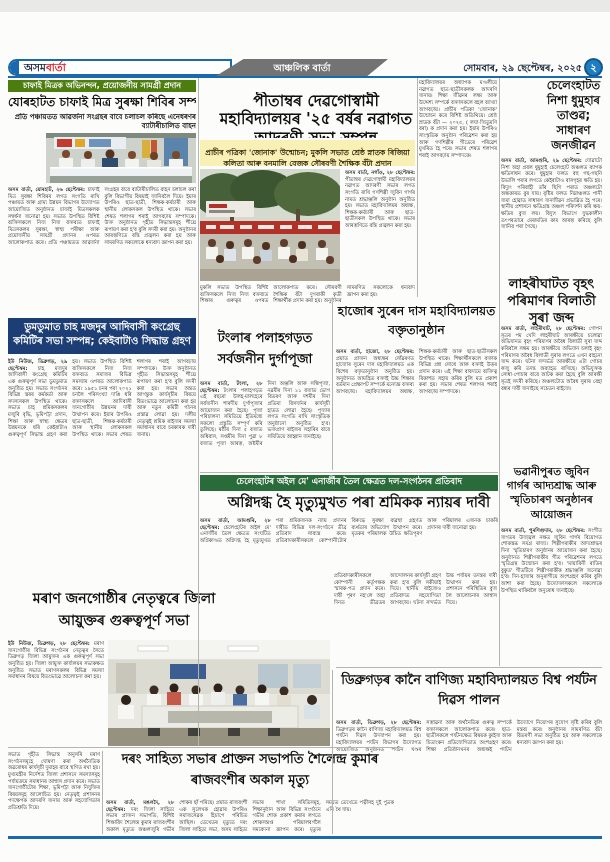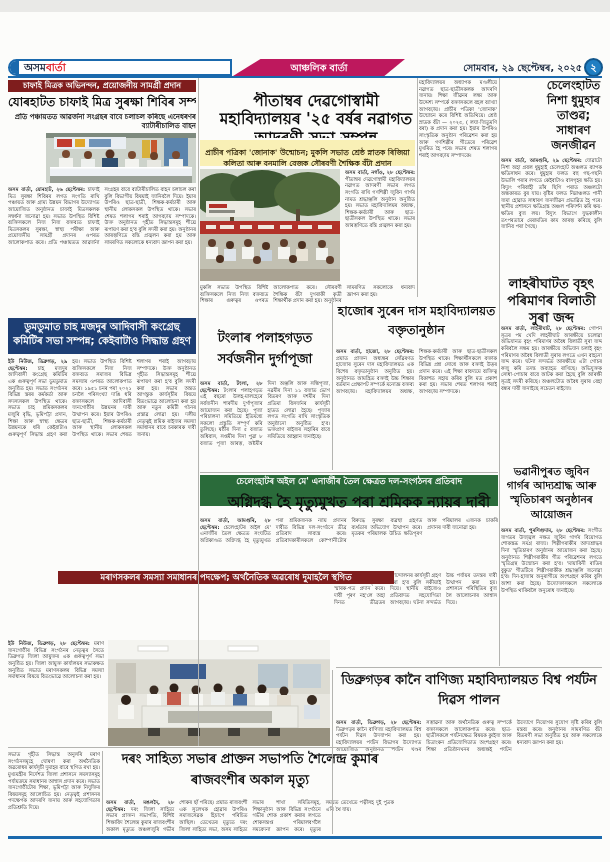--- a/index.html
+++ b/index.html
@@ -7,39 +7,39 @@
   .abs{position:absolute;box-sizing:border-box;}
   .hl{font-weight:bold;color:#0e0e0e;text-align:center;line-height:1.18;overflow:hidden;}
   .hl1{white-space:nowrap;}
   .kick{color:#fff;font-weight:bold;text-align:center;overflow:hidden;line-height:1.35;}
   .body-text{font-size:5px;line-height:1.33;text-align:justify;color:#1d1d1d;overflow:hidden;column-gap:5px;}
   .dl{font-weight:bold;}
   .vrule{width:1px;background:#b4b4b0;}
   .hrule{height:1px;background:#b4b4b0;}
   .deck{font-weight:bold;text-align:right;color:#101010;line-height:1.3;overflow:hidden;}
   .navy{background:#1d3e74;}
-  .pink{background:#7f1d1d;}
+  .pink{background:#4d7c0f;}
   .green{background:#2a6b3a;}
   .yellow{background:#f9f0b6;color:#33270a;font-weight:bold;text-align:center;line-height:1.45;overflow:hidden;}
   .photo{overflow:hidden;background:#cfd3cc;}
   svg{display:block;}
 </style>
 </head>
 <body>
 
 <div id="page">
 
   <div class="abs" style="left:8px;top:47px;width:224px;height:17px;background:#fff;border:2px solid #1a69ad;border-radius:9px 0 0 9px;">
     <span class="abs" style="left:0;top:0;width:9px;height:100%;background:#1a69ad;border-radius:6px 0 0 6px;"></span>
     <span class="abs" style="left:14px;top:0px;font-size:10.5px;font-weight:bold;line-height:13px;color:#15233a;">
       <span>অসম</span><span style="color:#e11d25;">বার্তা</span>
     </span>
   </div>
 
-  <div class="abs" style="left:233px;top:47px;width:172px;height:17px;background:#be185d;clip-path:polygon(0 100%,16% 0,100% 0,88% 100%);">
+  <div class="abs" style="left:216px;top:47px;width:172px;height:17px;background:#737373;clip-path:polygon(0 100%,16% 0,100% 0,88% 100%);">
     <span style="display:block;text-align:center;color:#fff;font-size:9.5px;font-weight:bold;line-height:17px;">আঞ্চলিক বার্তা</span>
   </div>
 
   <div class="abs" style="left:420px;top:49px;width:162px;height:14px;font-size:9.5px;font-weight:bold;color:#16253c;text-align:right;white-space:nowrap;overflow:hidden;">সোমবাৰ, ২৯ ছেপ্টেম্বৰ, ২০২৫</div>
 
   <div class="abs" style="left:584px;top:46px;width:19px;height:19px;background:#1f7ec2;border:2px solid #12578c;border-radius:50%;">
     <span style="display:block;text-align:center;color:#fff;font-size:10px;font-weight:bold;line-height:15px;">২</span>
   </div>
 
   <div class="abs" style="left:8px;top:64px;width:594px;height:2px;background:#1a69ad;"></div>
@@ -164,21 +164,21 @@
     <span>টংলাৰ পলাহগড়ত এই বছৰো উলহ-মালহেৰে সৰ্বজনীন শাৰদীয় দুৰ্গাপূজাৰ আয়োজন কৰা হৈছে। পূজা পৰিচালনা সমিতিয়ে ইতিমধ্যে সকলো প্ৰস্তুতি সম্পূৰ্ণ কৰি তুলিছে। ষষ্ঠীৰ দিনা ৫ বজাত অধিবাস, সপ্তমীৰ দিনা পুৱা ৮ বজাত পূজা আৰম্ভ, অষ্টমীৰ দিনা অঞ্জলি আৰু সন্ধিপূজা, নৱমীৰ দিনা ১১ বজাত ভোগ বিতৰণ আৰু দশমীৰ দিনা প্ৰতিমা বিসৰ্জনৰ কাৰ্যসূচী হাতত লোৱা হৈছে। পূজাৰ লগত সংগতি ৰাখি সাংস্কৃতিক অনুষ্ঠানো অনুষ্ঠিত হ'ব। ভক্তপ্ৰাণ ৰাইজৰ সহাৰিৰ বাবে সমিতিয়ে আহ্বান জনাইছে।</span>
   </div>
 
   <div class="abs hl" style="left:336px;top:290px;width:161px;height:42px;font-size:12px;line-height:1.6;">হাজোৰ সুৰেন দাস মহাবিদ্যালয়ত বক্তৃতানুষ্ঠান</div>
 
   <div class="abs body-text" style="left:336px;top:336px;width:161px;height:122px;column-count:2;">
     <span class="dl">অসম বাৰ্তা, হাজো, ২৮ ছেপ্টেম্বৰ:</span>
     <span>প্ৰয়াত প্ৰাক্তন অধ্যক্ষৰ সোঁৱৰণত হাজোৰ সুৰেন দাস মহাবিদ্যালয়ত এক বিশেষ বক্তৃতানুষ্ঠান অনুষ্ঠিত হয়। অনুষ্ঠানত আমন্ত্ৰিত বক্তাই উচ্চ শিক্ষাৰ বৰ্তমান প্ৰেক্ষাপট সম্পৰ্কে মনোজ্ঞ বক্তব্য আগবঢ়ায়। মহাবিদ্যালয়ৰ অধ্যক্ষ, শিক্ষক-কৰ্মচাৰী আৰু ছাত্ৰ-ছাত্ৰীসকল উপস্থিত থাকে। শিক্ষাৰ্থীসকলে বক্তাক বিভিন্ন প্ৰশ্ন সোধে আৰু বক্তাই উত্তৰ প্ৰদান কৰে। এই শিক্ষা বাবদ্যমে ব্যক্তিত্ব বিকাশত সহায় কৰিব বুলি মত প্ৰকাশ কৰা হয়। সভাৰ শেষত শলাগৰ শৰাই আগবঢ়ায় সম্পাদকে।</span>
   </div>
 
-  <div class="abs kick green" style="left:200px;top:463px;width:298px;height:31px;font-size:8.5px;line-height:13px;">চেলেংহাটৰ অইল মে' এনাৰ্জীৰ তৈল ক্ষেত্ৰত দল-সংগঠনৰ প্ৰতিবাদ</div>
+  <div class="abs kick green" style="left:200px;top:463px;width:298px;height:16px;font-size:8.5px;line-height:13px;">চেলেংহাটৰ অইল মে' এনাৰ্জীৰ তৈল ক্ষেত্ৰত দল-সংগঠনৰ প্ৰতিবাদ</div>
 
   <div class="abs hl hl1" style="left:200px;top:478px;width:298px;height:24px;font-size:14.5px;line-height:24px;padding-left:20px;">অগ্নিদগ্ধ হৈ মৃত্যুমুখত পৰা শ্ৰমিকক ন্যায়ৰ দাবী</div>
 
   <div class="abs body-text" style="left:200px;top:505px;width:298px;height:52px;column-count:4;">
     <span class="dl">অসম বাৰ্তা, আমগুৰি, ২৮ ছেপ্টেম্বৰ:</span>
     <span>চেলেংহাটৰ অইল মে' এনাৰ্জীৰ তৈল ক্ষেত্ৰত সংঘটিত অগ্নিকাণ্ডত অগ্নিদগ্ধ হৈ মৃত্যুমুখত পৰা শ্ৰমিকজনক ন্যায় প্ৰদানৰ দাবীত বিভিন্ন দল-সংগঠনে তীব্ৰ প্ৰতিবাদ সাব্যস্ত কৰে। প্ৰতিবাদকাৰীসকলে কোম্পানীটোৰ বিৰুদ্ধে সুৰক্ষা ব্যৱস্থা গ্ৰহণত ব্যৰ্থতাৰ অভিযোগ উত্থাপন কৰে। মৃতকৰ পৰিয়ালক উচিত ক্ষতিপূৰণ আৰু পৰিয়ালৰ এজনক চাকৰি প্ৰদানৰ দাবী জনোৱা হয়।</span>
   </div>
 
   <div class="abs body-text" style="left:334px;top:560px;width:163px;height:94px;column-count:3;">
     <span>প্ৰতিবাদকাৰীসকলে কোম্পানী কৰ্তৃপক্ষক স্মাৰক-পত্ৰ প্ৰদান কৰে। দাবী পূৰণ নহ'লে অহা দিনত তীব্ৰতৰ আন্দোলনৰ কাৰ্যসূচী গ্ৰহণ কৰা হ'ব বুলি সকীয়াই দিয়ে। স্থানীয় ৰাইজেও প্ৰতিবাদত সহযোগিতা আগবঢ়ায়। ঘটনা সন্দৰ্ভত উচ্চ পৰ্যায়ৰ তদন্তৰ দাবী উত্থাপন কৰা হয়। প্ৰশাসনে পৰিস্থিতিৰ বুজ লৈ আলোচনাৰ আশ্বাস দিয়ে।</span>
@@ -195,22 +195,22 @@
     <span class="dl">অসম বাৰ্তা, লাহৰীঘাট, ২৮ ছেপ্টেম্বৰ:</span>
     <span>গোপন সূত্ৰৰ পম খেদি লাহৰীঘাট আৰক্ষীয়ে চলোৱা অভিযানত বৃহৎ পৰিমাণৰ অবৈধ বিলাতী সুৰা জব্দ কৰিবলৈ সক্ষম হয়। আৰক্ষীয়ে অভিযান চলাই বৃহৎ পৰিমাণৰ অবৈধ বিলাতী সুৰাৰ লগতে এখন বাহনো জব্দ কৰে। ঘটনা সন্দৰ্ভত আৰক্ষীয়ে এটা গোচৰ ৰুজু কৰি তদন্ত অব্যাহত ৰাখিছে। অভিযুক্তক সোধা-পোচাৰ বাবে আটক কৰা হৈছে বুলি আৰক্ষী সূত্ৰই সদৰী কৰিছে। অঞ্চলটোত অবৈধ সুৰাৰ বেহা বন্ধৰ দাবী জনাইছে সচেতন ৰাইজে।</span>
   </div>
 
   <div class="abs hl" style="left:501px;top:452px;width:101px;height:60px;font-size:10.5px;line-height:1.35;">ভৱানীপুৰত জুবিন গাৰ্গৰ আদ্যশ্ৰাদ্ধ আৰু স্মৃতিচাৰণ অনুষ্ঠানৰ আয়োজন</div>
   <div class="abs body-text" style="left:501px;top:515px;width:101px;height:137px;column-count:1;">
     <span class="dl">অসম বাৰ্তা, পুৰণিগুদাম, ২৮ ছেপ্টেম্বৰ:</span>
     <span>সংগীত জগতৰ উজ্জ্বল নক্ষত্ৰ জুবিন গাৰ্গৰ বিয়োগত শোকস্তব্ধ সমগ্ৰ ৰাজ্য। শিল্পীগৰাকীৰ আদ্যশ্ৰাদ্ধৰ দিনা স্মৃতিচাৰণ অনুষ্ঠানৰ আয়োজন কৰা হৈছে। অনুষ্ঠানত শিল্পীগৰাকীৰ গীত পৰিৱেশনৰ লগতে স্মৃতিগ্ৰন্থ উন্মোচন কৰা হ'ব। 'মায়াবিনী ৰাতিৰ বুকুত' গীতটিৰে শিল্পীগৰাকীক শ্ৰদ্ধাঞ্জলি জনোৱা হ'ব। দিন-হাজাৰ অনুৰাগীয়ে অংশগ্ৰহণ কৰিব বুলি আশা কৰা হৈছে। উদ্যোক্তাসকলে সকলোকে উপস্থিত থাকিবলৈ অনুৰোধ জনাইছে।</span>
   </div>
 
-  <div class="abs kick pink" style="left:58px;top:559px;width:336px;height:13px;font-size:8.5px;line-height:13px;">মৰাণসকলৰ সমস্যা সমাধানৰ পদক্ষেপ; অৰ্থনৈতিক অৱৰোধ দুমাহলৈ স্থগিত</div>
-
+
+  <div class="abs hl" style="left:8px;top:576px;width:232px;height:48px;font-size:14px;line-height:1.55;">মৰাণ জনগোষ্ঠীৰ নেতৃত্বৰে জিলা আয়ুক্তৰ গুৰুত্বপূৰ্ণ সভা</div>
 
   <div class="abs body-text" style="left:8px;top:628px;width:96px;height:106px;column-count:1;">
     <span class="dl">ইউ নিউজ, ডিব্ৰুগড়, ২৮ ছেপ্টেম্বৰ:</span>
     <span>মৰাণ জনগোষ্ঠীৰ বিভিন্ন সংগঠনৰ নেতৃত্বৰ সৈতে ডিব্ৰুগড় জিলা আয়ুক্তৰ এক গুৰুত্বপূৰ্ণ সভা অনুষ্ঠিত হয়। জিলা আয়ুক্ত কাৰ্যালয়ৰ সভাকক্ষত অনুষ্ঠিত সভাত মৰাণসকলৰ বিভিন্ন সমস্যা সমাধানৰ বিষয়ে বিতংভাৱে আলোচনা কৰা হয়।</span>
   </div>
 
   <div class="abs photo" style="left:108px;top:628px;width:222px;height:106px;">
     <svg width="222" height="106" viewBox="0 0 222 106">
       <rect width="222" height="106" fill="#e8e7e0"></rect>
       <rect width="222" height="20" fill="#f4f4f0"></rect>

